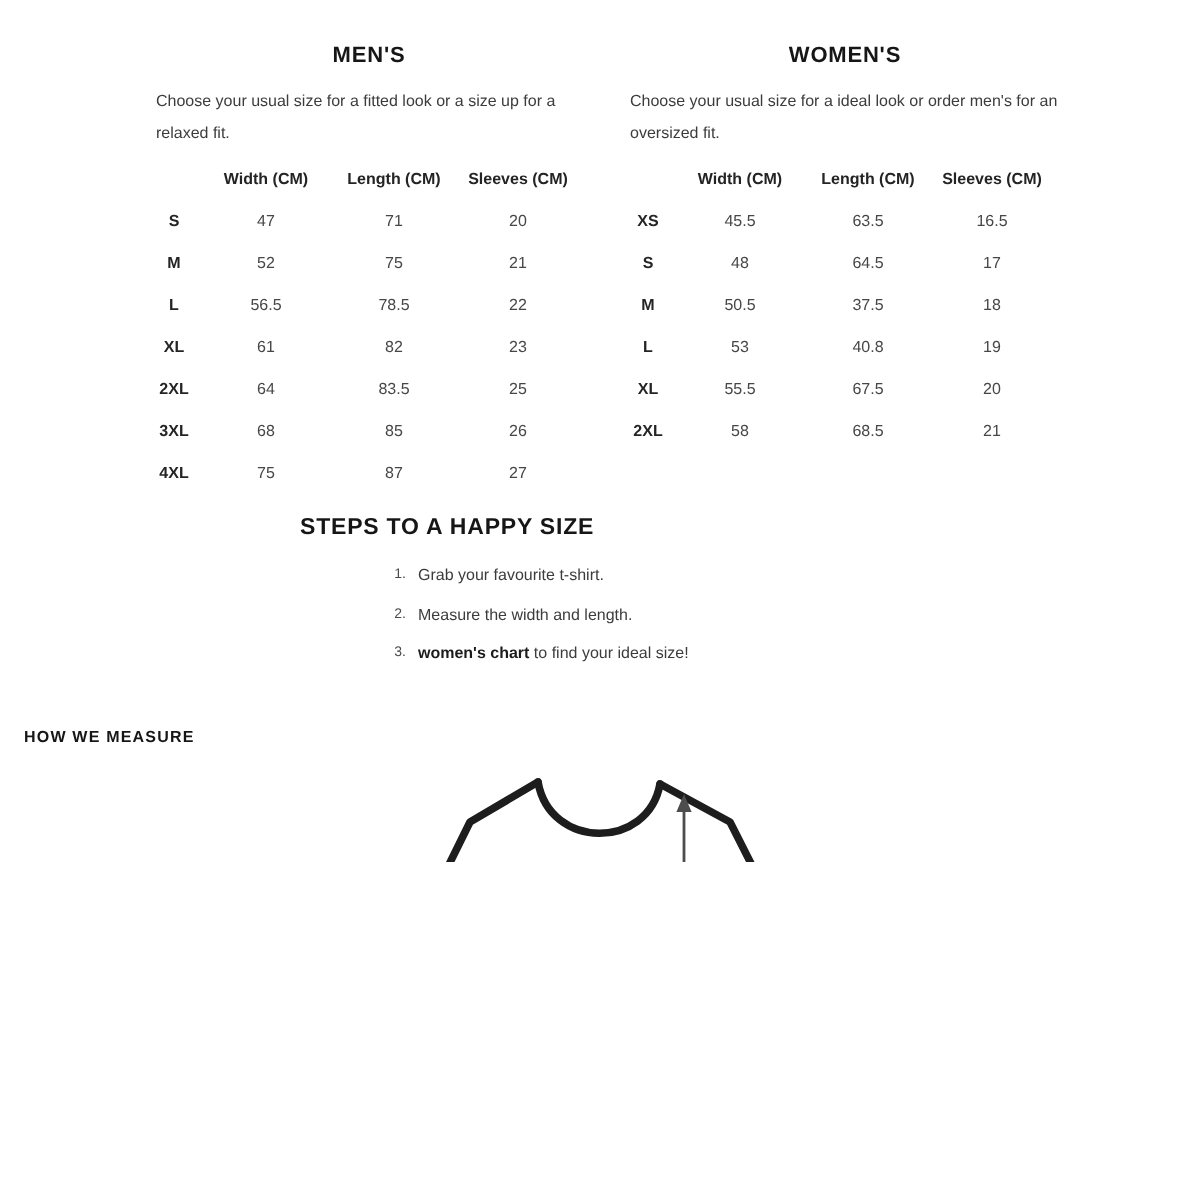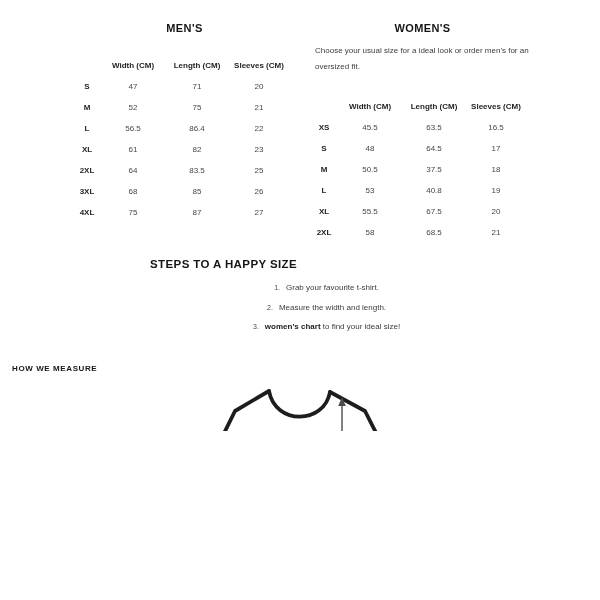--- a/index.html
+++ b/index.html
@@ -12,35 +12,35 @@
   
   .size-col{position:absolute;top:22px;}
   .size-col.mens{left:78px;width:213px;}
   .size-col.womens{left:315px;width:215px;}
   .sec-title{
     font-size:11px;line-height:12px;font-weight:bold;letter-spacing:.4px;
     color:#161616;text-align:center;
   }
   .sec-desc{margin-top:9px;font-size:8px;line-height:16px;color:#3c3c3c;}
   .desc-line{white-space:nowrap;}
-  .size-table{margin-top:21px;}
+  .size-table{margin-top:4px;}
   .t-row{
     display:grid;grid-template-columns:18px 74px 54px 70px;
     height:21px;align-items:center;text-align:center;
     font-size:8px;color:#474747;
   }
   .t-row.t-head .t-cell,.t-cell.t-size{font-weight:bold;color:#242424;}
 
   
   .steps-title{
     position:absolute;left:150px;top:258px;width:304px;text-align:left;
     font-size:11.5px;line-height:13px;font-weight:bold;letter-spacing:.4px;color:#161616;
   }
   .steps-list{position:absolute;left:196px;top:281px;width:260px;list-style:none;}
-  .step{display:flex;margin-bottom:6.5px;font-size:8px;line-height:13px;color:#3c3c3c;justify-content:center;}
+  .step{display:flex;margin-bottom:6.5px;font-size:8px;line-height:13px;color:#3c3c3c;}
   .step-num{flex:none;width:7px;margin-right:6px;font-size:7px;line-height:13px;text-align:right;color:#4a4a4a;}
   .step b{color:#1c1c1c;}
   .step-line{display:block;white-space:nowrap;}
 
   
   .measure-title{
     position:absolute;left:12px;top:364px;width:600px;text-align:left;
     font-size:8px;line-height:10px;font-weight:bold;letter-spacing:.6px;color:#161616;
   }
   .tshirt{position:absolute;left:185px;top:383px;}
@@ -54,20 +54,24 @@
     letter-spacing:.8px;fill:#2b2b2b;text-anchor:middle;
   }
 </style>
 </head>
 <body>
 
 <div class="page">
 
   <section class="size-col mens">
     <h2 class="sec-title">MEN'S</h2>
+    <div class="sec-desc">
+      <div class="desc-line">Choose your usual size for a fitted look or a size up for a</div>
+      <div class="desc-line">relaxed fit.</div>
+    </div>
     <div class="size-table">
       <div class="t-row t-head">
         <span class="t-cell"></span>
         <span class="t-cell">Width (CM)</span>
         <span class="t-cell">Length (CM)</span>
         <span class="t-cell">Sleeves (CM)</span>
       </div>
       <div class="t-row">
         <span class="t-cell t-size">S</span>
         <span class="t-cell">47</span>
@@ -76,21 +80,21 @@
       </div>
       <div class="t-row">
         <span class="t-cell t-size">M</span>
         <span class="t-cell">52</span>
         <span class="t-cell">75</span>
         <span class="t-cell">21</span>
       </div>
       <div class="t-row">
         <span class="t-cell t-size">L</span>
         <span class="t-cell">56.5</span>
-        <span class="t-cell">86.4</span>
+        <span class="t-cell">78.5</span>
         <span class="t-cell">22</span>
       </div>
       <div class="t-row">
         <span class="t-cell t-size">XL</span>
         <span class="t-cell">61</span>
         <span class="t-cell">82</span>
         <span class="t-cell">23</span>
       </div>
       <div class="t-row">
         <span class="t-cell t-size">2XL</span>

